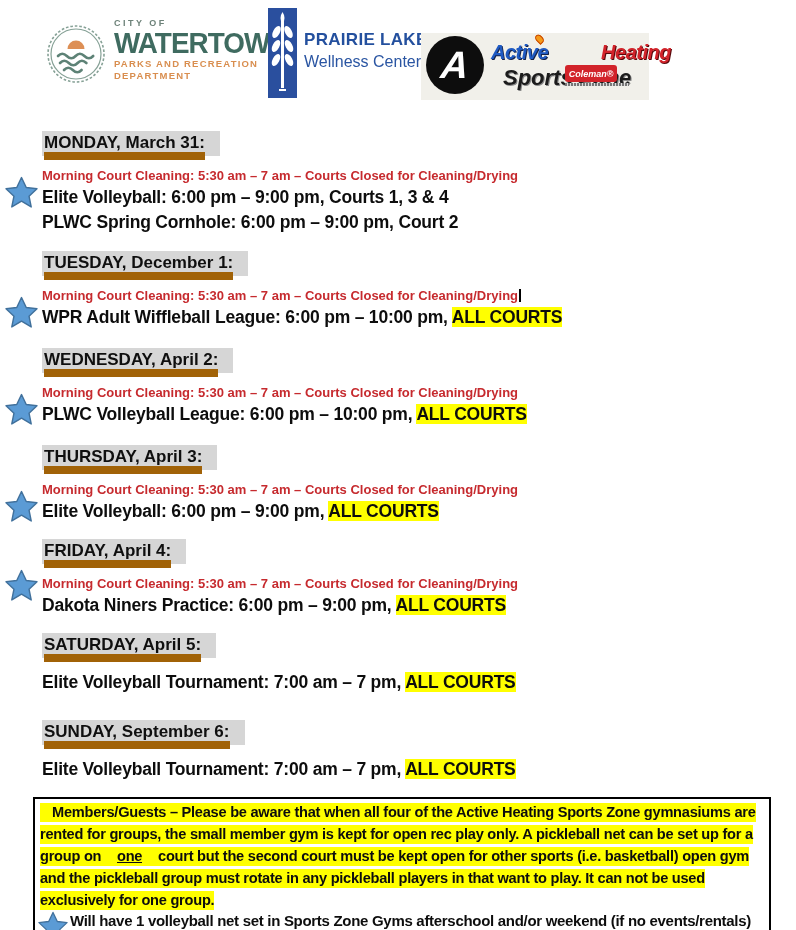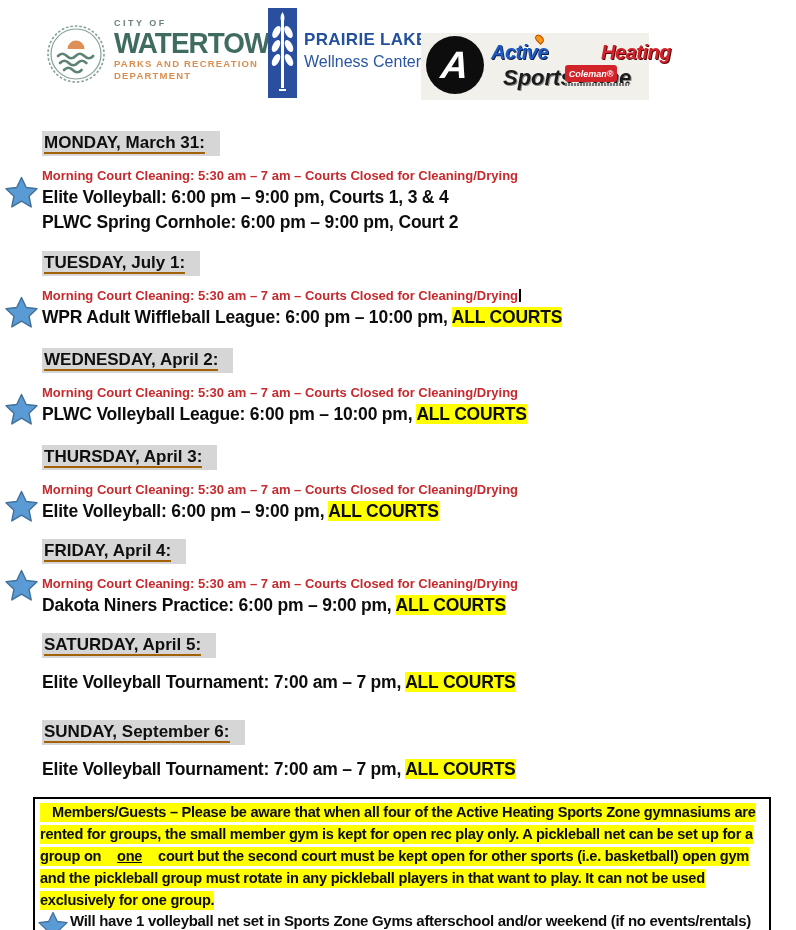--- a/index.html
+++ b/index.html
@@ -49,21 +49,21 @@
   .coleman-sub { margin-top:1px; height:3px; background:repeating-linear-gradient(90deg,#777 0 2px,#ddd 2px 3px); }
 
   
   .day { position:absolute; left:0; width:796px; padding-left:42px; }
   .d-mon { top:131px; } .d-tue { top:251px; } .d-wed { top:348px; }
   .d-thu { top:445px; } .d-fri { top:539px; } .d-sat { top:633px; } .d-sun { top:720px; }
 
   .day-heading { line-height:22px; }
   .hl-gray { background:#d6d6d6; display:inline-block; padding:1px 15px 2px 2px; }
   .hl-gray .ul { font-size:17px; font-weight:700; color:#0f0f0f;
-                 border-bottom:2px solid #a16207; padding-bottom:0px; }
+                 border-bottom:8px solid #a16207; padding-bottom:0px; }
   .cleaning { margin-top:12px; font-size:13px; font-weight:700; color:#c62a2e; line-height:15px; }
   .caret { display:inline-block; width:1.5px; height:13px; background:#000; margin-left:1px; vertical-align:-2px; }
   .event { font-size:17.5px; font-weight:700; color:#0d0d0d; line-height:22px; margin-top:3px;
            letter-spacing:-.2px; }
   .sat-event { margin-top:13px; }
   .hl-yellow { background:#ffff00; }
 
   .star { position:absolute; left:5px; width:33px; height:33px; }
   .star-event { top:45px; }     
   .star-clean { top:30px; }     
@@ -147,21 +147,21 @@
     <div class="day-heading"><span class="hl-gray"><span class="ul">MONDAY, March 31:</span></span></div>
     <div class="cleaning"><span>Morning Court Cleaning: 5:30 am – 7 am – Courts Closed for Cleaning/Drying</span></div>
     <div class="event"><span>Elite Volleyball: 6:00 pm – 9:00 pm, Courts 1, 3 &amp; 4</span><span class="hl-yellow"></span></div>
     <div class="event"><span>PLWC Spring Cornhole: 6:00 pm – 9:00 pm, Court 2</span><span class="hl-yellow"></span></div>
   </div>
 
   <div class="day d-tue">
     <svg class="star star-event" viewBox="0 0 32 32">
       <polygon points="16,1.5 20.6,11.2 31,12.4 23.3,19.6 25.4,30 16,24.4 6.6,30 8.7,19.6 1,12.4 11.4,11.2" fill="#5b9bd5" stroke="#41719c" stroke-width="1.4" stroke-linejoin="round"></polygon>
     </svg>
-    <div class="day-heading"><span class="hl-gray"><span class="ul">TUESDAY, July 1:</span></span></div>
+    <div class="day-heading"><span class="hl-gray"><span class="ul">TUESDAY, December 1:</span></span></div>
     <div class="cleaning"><span>Morning Court Cleaning: 5:30 am – 7 am – Courts Closed for Cleaning/Drying</span><span class="caret"></span></div>
     <div class="event"><span>WPR Adult Wiffleball League: 6:00 pm – 10:00 pm, </span><span class="hl-yellow">ALL COURTS</span></div>
   </div>
 
   <div class="day d-wed">
     <svg class="star star-event" viewBox="0 0 32 32">
       <polygon points="16,1.5 20.6,11.2 31,12.4 23.3,19.6 25.4,30 16,24.4 6.6,30 8.7,19.6 1,12.4 11.4,11.2" fill="#5b9bd5" stroke="#41719c" stroke-width="1.4" stroke-linejoin="round"></polygon>
     </svg>
     <div class="day-heading"><span class="hl-gray"><span class="ul">WEDNESDAY, April 2:</span></span></div>
     <div class="cleaning"><span>Morning Court Cleaning: 5:30 am – 7 am – Courts Closed for Cleaning/Drying</span></div>

